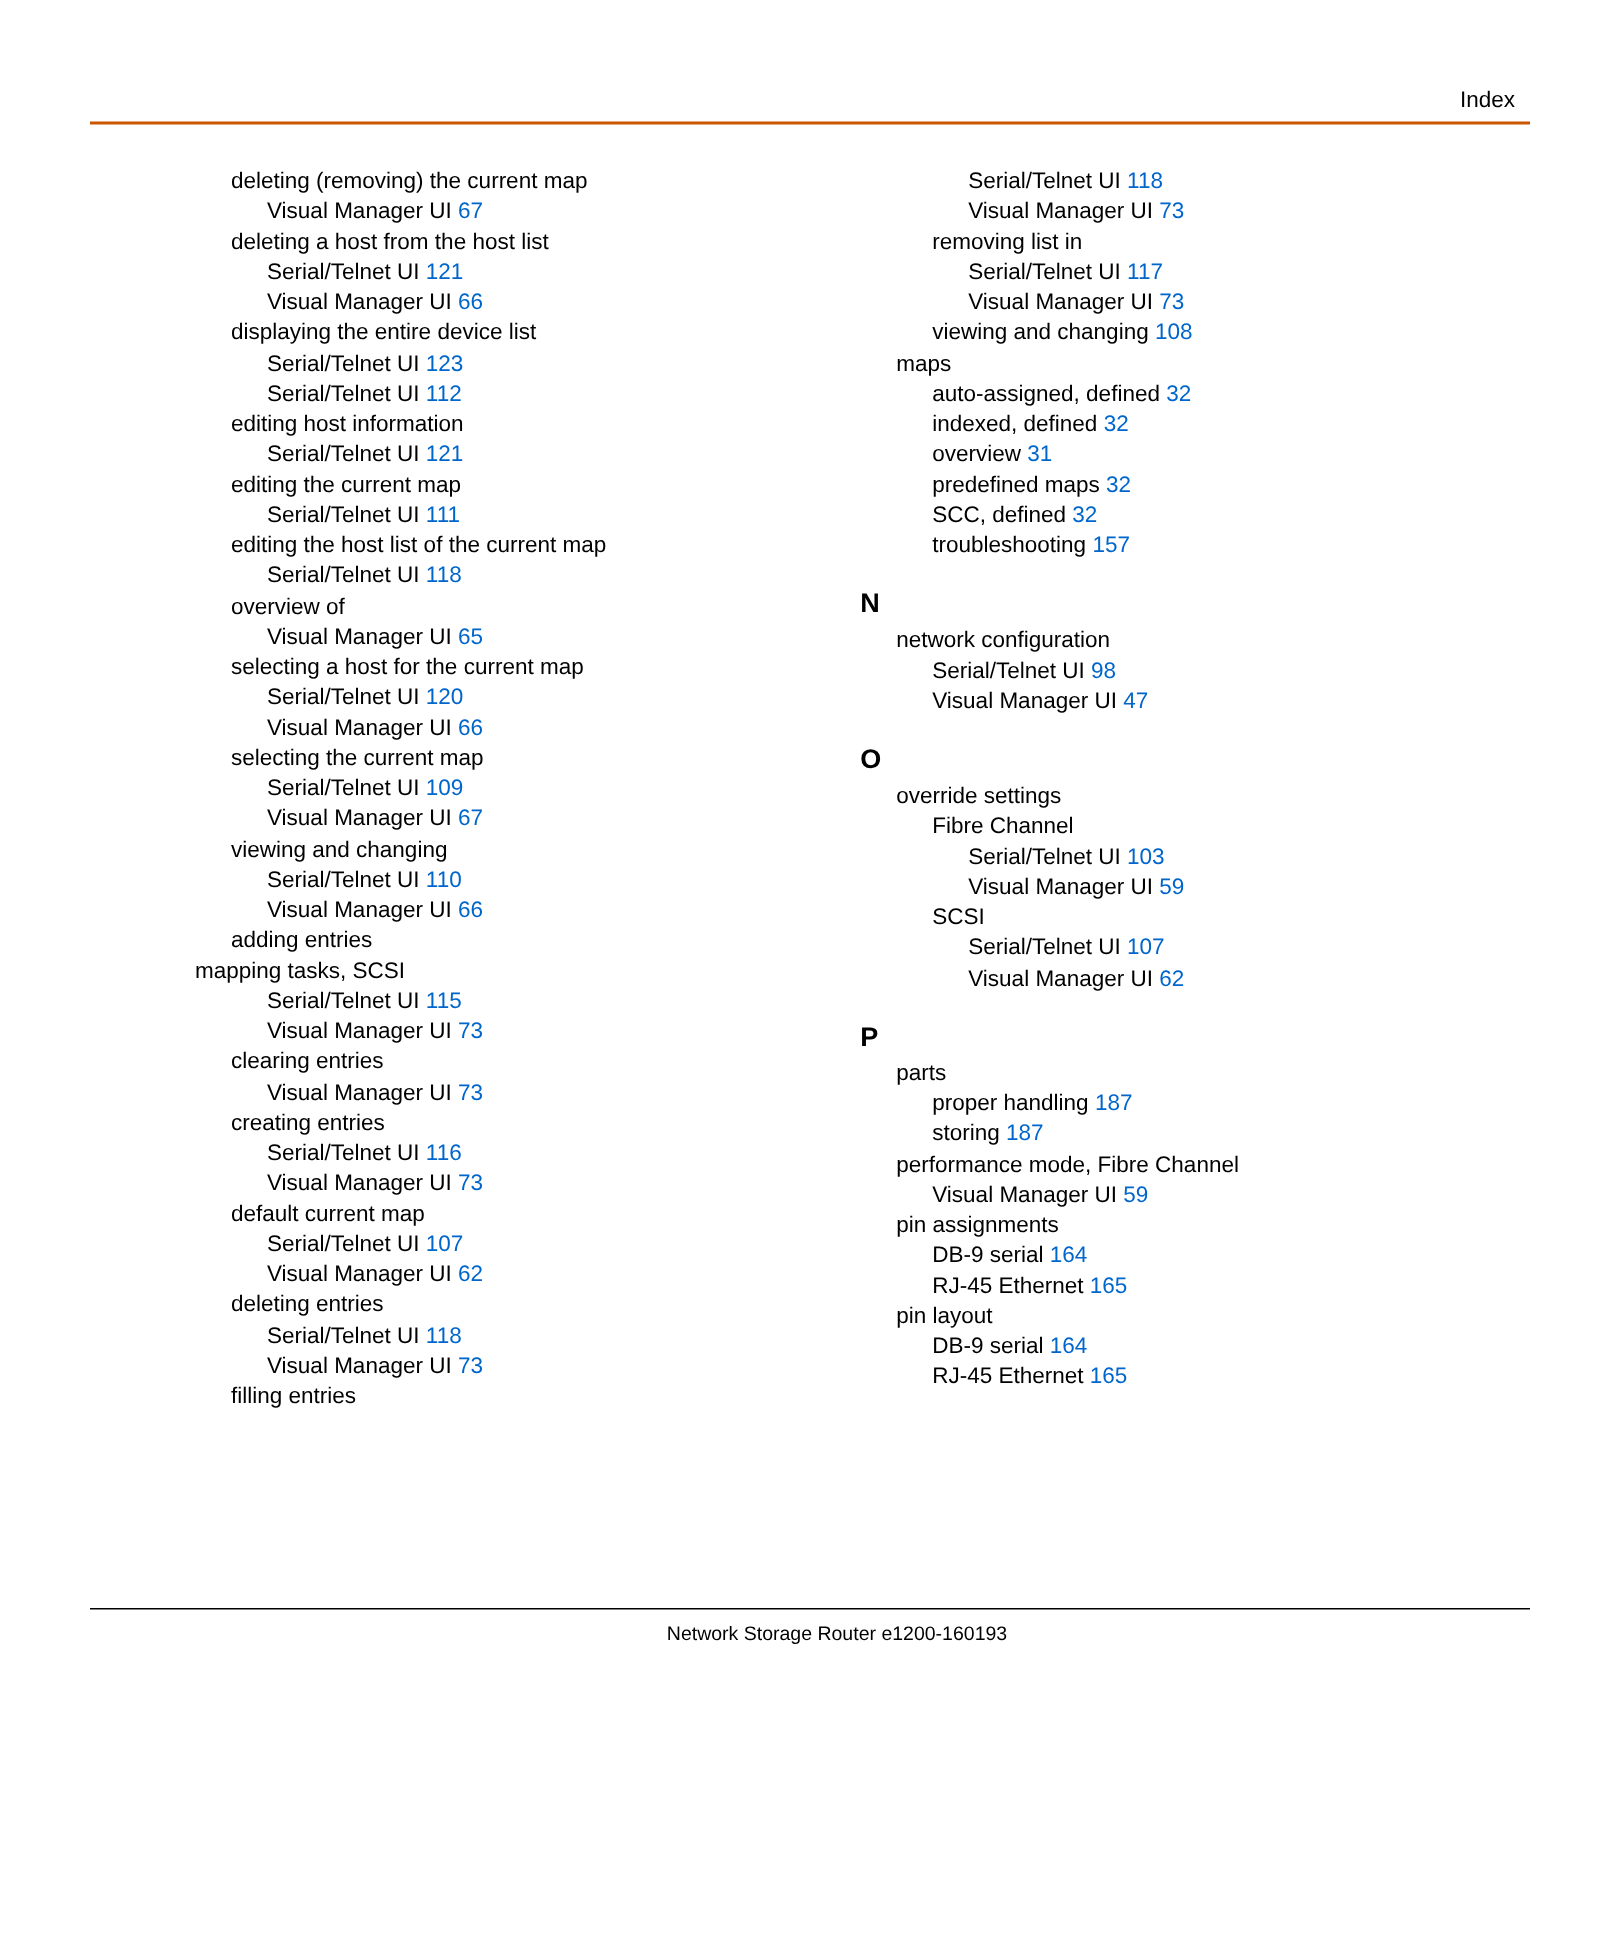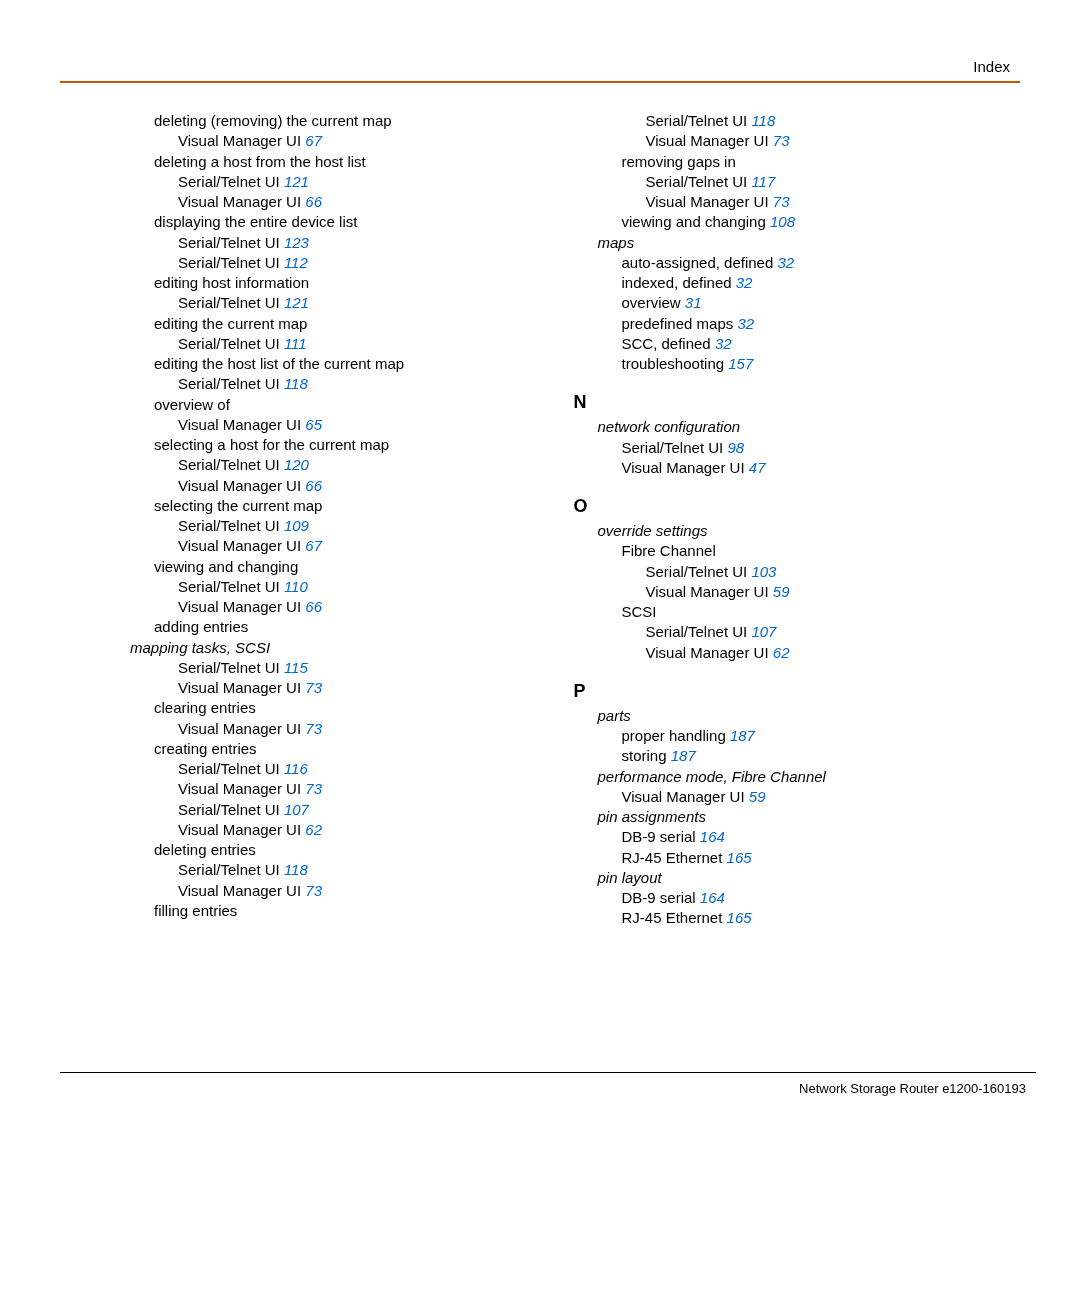--- a/index.html
+++ b/index.html
@@ -38,43 +38,42 @@
   }
   .col {
     flex: 1;
   }
   .col.right {
     padding-left: 26px;
   }
   .entry {
     line-height: 1.35;
   }
-  .ind1 { margin-left: 24px; font-style: italic; }
+  .ind1 { margin-left: 24px; }
   .ind2 { margin-left: 48px; }
   .ind3 { margin-left: 72px; }
   .section-letter {
     font-weight: bold;
     font-size: 18px;
     margin-top: 18px;
     margin-bottom: 4px;
   }
   a.page-ref {
     color: #0066cc;
     text-decoration: none;
-    font-style: italic;
   }
   .footer {
     position: absolute;
     bottom: 48px;
     left: 60px;
-    right: 44px;
+    right: 60px;
     border-top: 1px solid #000;
     padding-top: 8px;
     display: flex;
-    justify-content: flex-end;
+    justify-content: center;
     font-size: 13px;
     padding-left: 46px;
     padding-right: 10px;
   }
 </style>
 </head>
 <body>
 
 <div class="page">
 
@@ -110,31 +109,32 @@
         <div class="entry ind3"><span>Visual Manager UI </span><a class="page-ref">66</a></div>
         <div class="entry ind2"><span>adding entries</span></div>
         <div class="entry ind1"><span>mapping tasks, SCSI</span></div>
         <div class="entry ind3"><span>Serial/Telnet UI </span><a class="page-ref">115</a></div>
         <div class="entry ind3"><span>Visual Manager UI </span><a class="page-ref">73</a></div>
         <div class="entry ind2"><span>clearing entries</span></div>
         <div class="entry ind3"><span>Visual Manager UI </span><a class="page-ref">73</a></div>
         <div class="entry ind2"><span>creating entries</span></div>
         <div class="entry ind3"><span>Serial/Telnet UI </span><a class="page-ref">116</a></div>
         <div class="entry ind3"><span>Visual Manager UI </span><a class="page-ref">73</a></div>
+        <div class="entry ind2"><span>default current map</span></div>
         <div class="entry ind3"><span>Serial/Telnet UI </span><a class="page-ref">107</a></div>
         <div class="entry ind3"><span>Visual Manager UI </span><a class="page-ref">62</a></div>
         <div class="entry ind2"><span>deleting entries</span></div>
         <div class="entry ind3"><span>Serial/Telnet UI </span><a class="page-ref">118</a></div>
         <div class="entry ind3"><span>Visual Manager UI </span><a class="page-ref">73</a></div>
         <div class="entry ind2"><span>filling entries</span></div>
       </div>
     <div class="col right" id="right-col">
         <div class="entry ind3"><span>Serial/Telnet UI </span><a class="page-ref">118</a></div>
         <div class="entry ind3"><span>Visual Manager UI </span><a class="page-ref">73</a></div>
-        <div class="entry ind2"><span>removing gaps in</span></div>
+        <div class="entry ind2"><span>removing list in</span></div>
         <div class="entry ind3"><span>Serial/Telnet UI </span><a class="page-ref">117</a></div>
         <div class="entry ind3"><span>Visual Manager UI </span><a class="page-ref">73</a></div>
         <div class="entry ind2"><span>viewing and changing </span><a class="page-ref">108</a></div>
         <div class="entry ind1"><span>maps</span></div>
         <div class="entry ind2"><span>auto-assigned, defined </span><a class="page-ref">32</a></div>
         <div class="entry ind2"><span>indexed, defined </span><a class="page-ref">32</a></div>
         <div class="entry ind2"><span>overview </span><a class="page-ref">31</a></div>
         <div class="entry ind2"><span>predefined maps </span><a class="page-ref">32</a></div>
         <div class="entry ind2"><span>SCC, defined </span><a class="page-ref">32</a></div>
         <div class="entry ind2"><span>troubleshooting </span><a class="page-ref">157</a></div>

